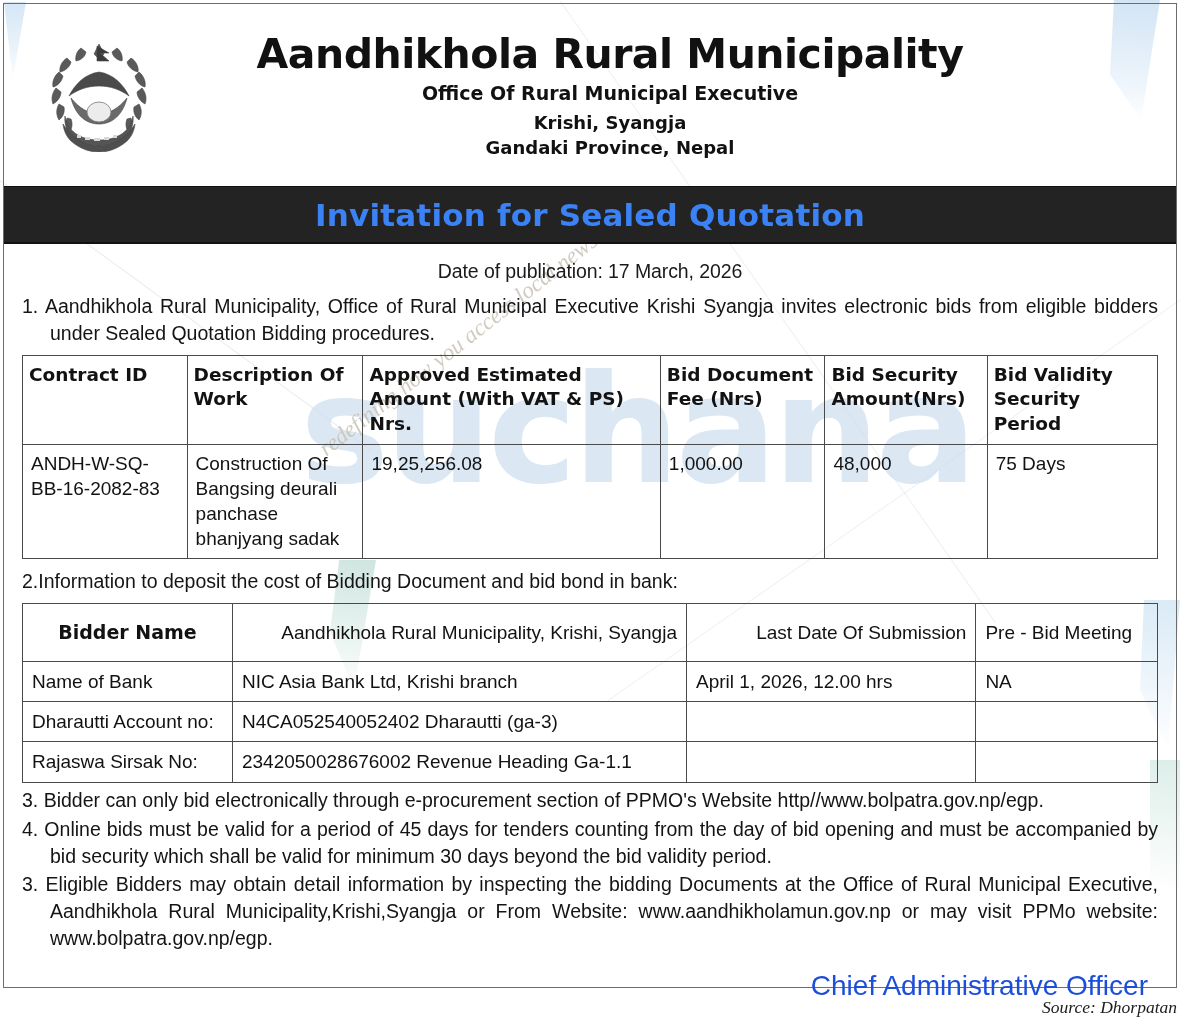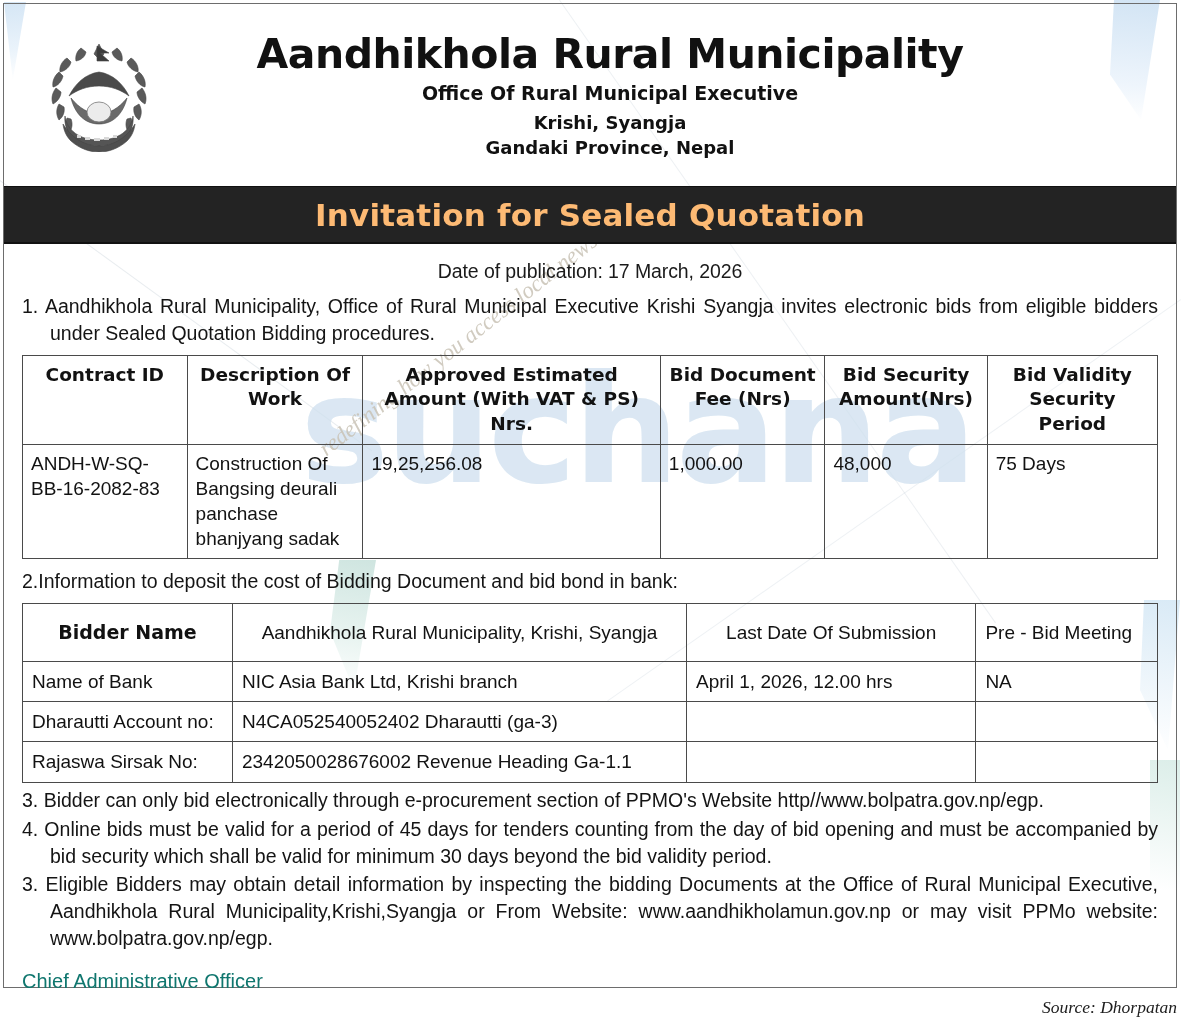--- a/index.html
+++ b/index.html
@@ -156,21 +156,21 @@
   .title-bar {
     background: #232323;
     height: 58px;
     display: flex;
     align-items: center;
     justify-content: center;
     border-top: 1px solid #111;
     border-bottom: 2px solid #111;
   }
   .title-bar .title {
-    color: #fdba74;
+    color: #3b82f6;
     font-family: "DejaVu Sans", sans-serif;
     font-size: 31px;
     font-weight: bold;
     letter-spacing: .2px;
   }
 
   
   .content {
     padding: 0 18px;
     position: relative;
@@ -209,21 +209,21 @@
   }
   table td, table th {
     border: 1px solid #4a4a4a;
     padding: 6px 8px;
     font-size: 19px;
     color: #121212;
     vertical-align: top;
     line-height: 1.33;
   }
   table th {
-    text-align: center;
+    text-align: left;
     font-weight: bold;
     font-family: "DejaVu Sans", sans-serif;
     font-size: 18.5px;
     padding: 7px 6px;
   }
   #tender-table { margin-bottom: 6px; }
   #tender-table tbody td { height: 110px; }
   #tender-table .c-id    { width: 14.5%; }
   #tender-table .c-desc  { width: 15.5%; }
   #tender-table .c-amt   { width: 26.2%; }
@@ -234,27 +234,28 @@
   #bank-table { margin-top: 8px; }
   #bank-table td { padding: 7px 9px; }
   #bank-table .b-label { width: 18.5%; }
   #bank-table .b-value { width: 40.0%; }
   #bank-table .b-last  { width: 25.5%; }
   #bank-table .b-pre   { width: 16.0%; }
   #bank-table .hdr-office {
     text-align: center; font-weight: bold;
     font-family: "DejaVu Sans", sans-serif;
   }
-  #bank-table .hdr-center { text-align: center; }
+  #bank-table .hdr-center { text-align: right; }
   #bank-table .row-head td { height: 58px; vertical-align: middle; }
   #bank-table .row-data td { height: 34px; vertical-align: middle; }
 
   .signature {
-    font-size: 20px;
-    color: #0f766e;
+    text-align: right;
+    font-size: 28px;
+    color: #1d4ed8;
     margin-top: 18px;
     padding-right: 10px;
   }
 
   .source {
     position: absolute;
     right: 4px; bottom: 2px;
     font-family: "Liberation Serif", serif;
     font-style: italic;
     font-size: 17.5px;

